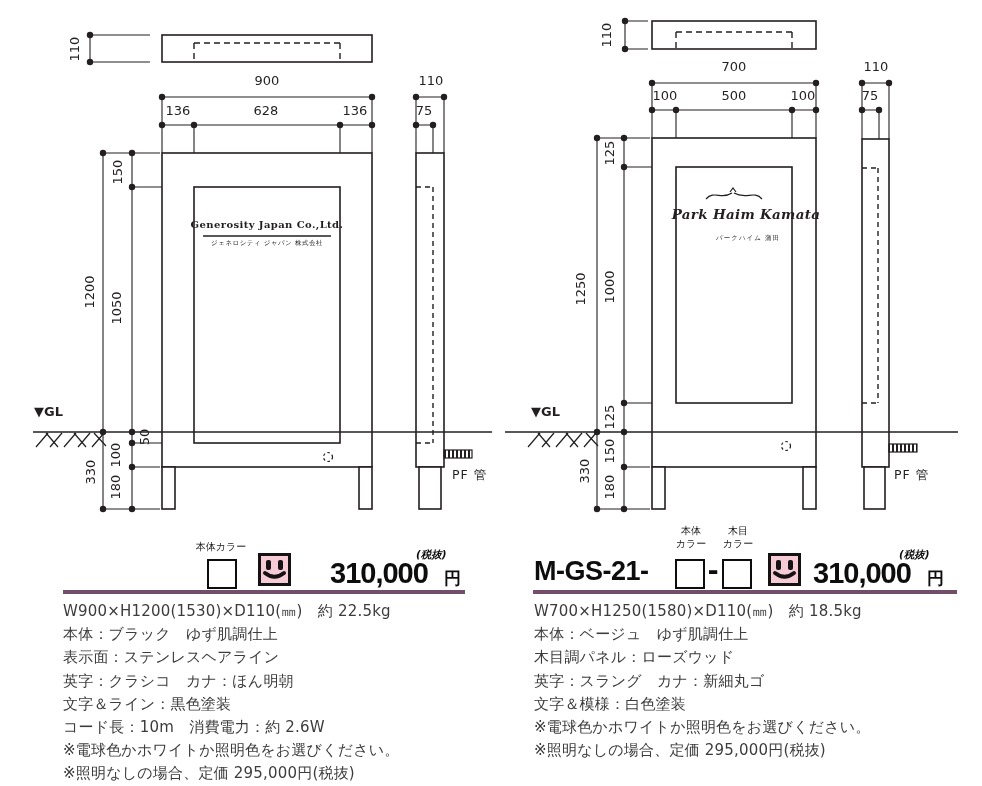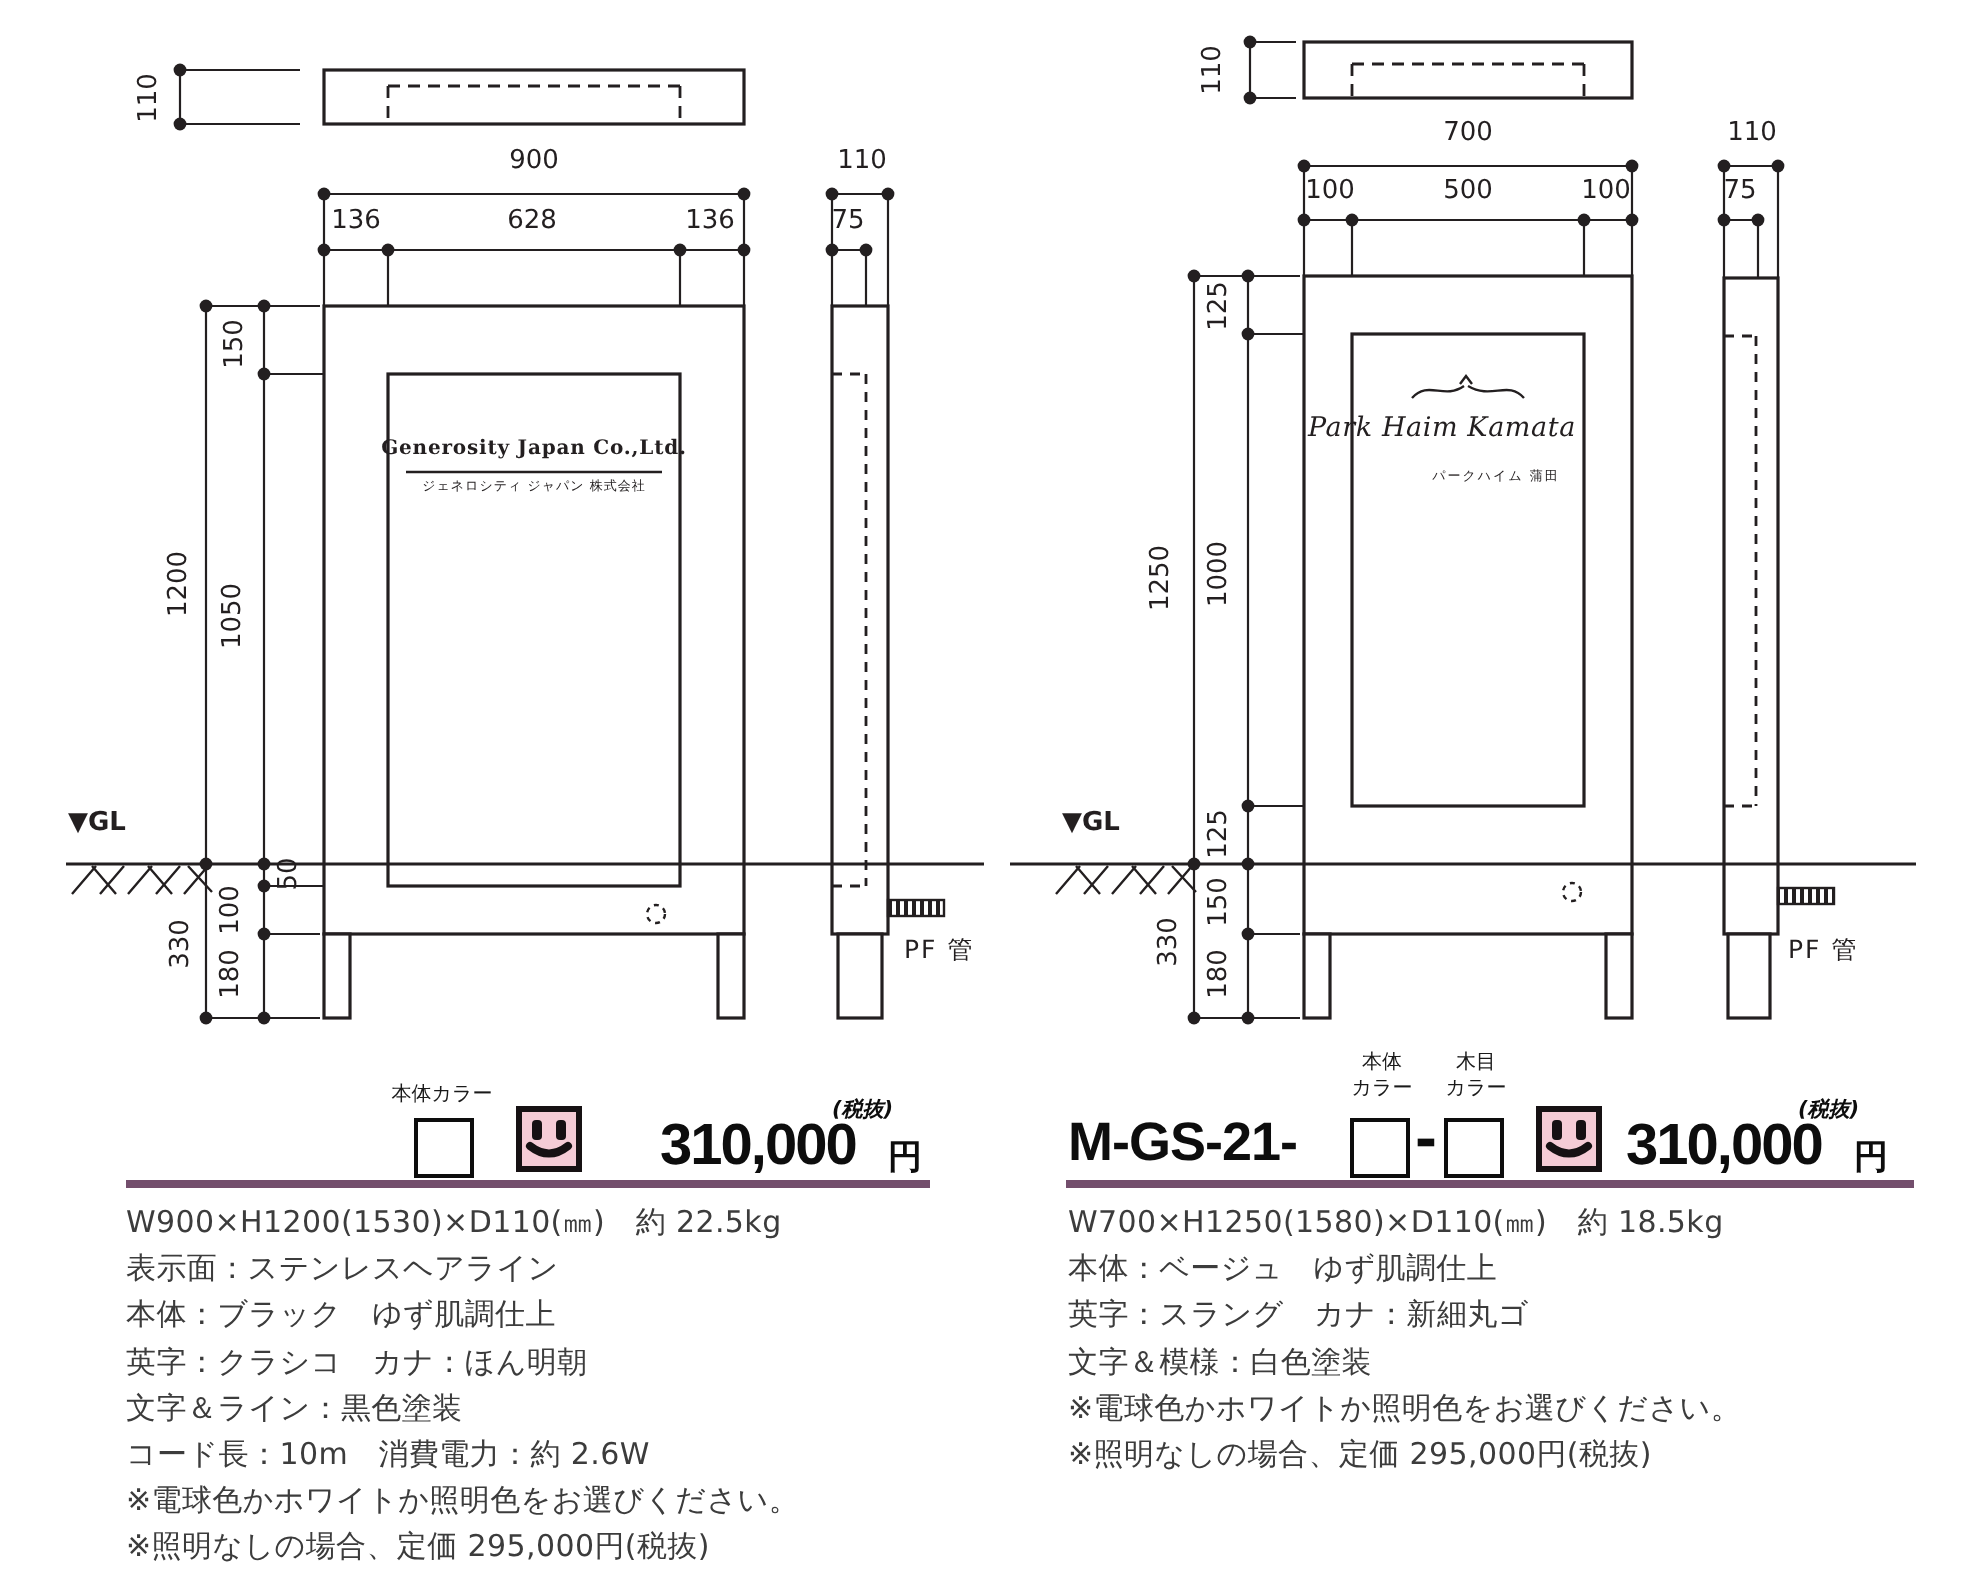--- a/index.html
+++ b/index.html
@@ -10,22 +10,22 @@
        text-align:center;white-space:nowrap;color:#231f20;}
   .dim.w60{width:60px;}
   .rot{transform:rotate(-90deg);}
   .gl-label{position:absolute;font-size:13px;font-weight:bold;color:#231f20;white-space:nowrap;}
   .pf-label{position:absolute;font-size:12.5px;color:#231f20;letter-spacing:1px;white-space:nowrap;}
   .sign-en{position:absolute;left:186px;top:219px;width:162px;text-align:center;
            font-family:"DejaVu Serif","Liberation Serif",serif;font-weight:bold;
            font-size:10px;letter-spacing:0.4px;white-space:nowrap;}
   .sign-ja{position:absolute;left:186px;top:239px;width:162px;text-align:center;
            font-size:6.5px;letter-spacing:0.5px;white-space:nowrap;}
-  .sign-en-r{position:absolute;left:654px;top:206px;width:184px;
-           font-family:"DejaVu Serif","Liberation Serif",serif;font-style:italic;font-weight:normal;
+  .sign-en-r{position:absolute;left:654px;top:206px;width:184px;text-align:center;
+           font-family:"DejaVu Serif","Liberation Serif",serif;font-style:italic;font-weight:bold;
            font-size:13.5px;letter-spacing:0.3px;white-space:nowrap;}
   .sign-ja-r{position:absolute;left:654px;top:234px;width:188px;text-align:center;
            font-size:6.5px;letter-spacing:1px;white-space:nowrap;}
   .model{position:absolute;font-family:"Liberation Sans","DejaVu Sans",sans-serif;
          font-weight:bold;font-size:27px;letter-spacing:-0.5px;color:#0d0d0d;white-space:nowrap;}
   .color-box{position:absolute;width:26px;height:26px;background:#fff;border:2.5px solid #0d0d0d;}
   .box-label{position:absolute;font-size:10px;color:#1a1a1a;text-align:center;white-space:nowrap;}
   .price{position:absolute;font-family:"Liberation Sans","DejaVu Sans",sans-serif;
          font-weight:bold;font-size:29px;letter-spacing:-1px;color:#0d0d0d;white-space:nowrap;text-align:right;}
   .yen{position:absolute;font-weight:bold;font-size:17px;color:#0d0d0d;}
@@ -228,22 +228,22 @@
     <rect x="8" y="7" width="5" height="10" rx="2" fill="#161113"></rect>
     <rect x="20" y="7" width="5" height="10" rx="2" fill="#161113"></rect>
     <path d="M7 20 Q16.5 27.5 26 20" fill="none" stroke="#161113" stroke-width="4" stroke-linecap="round"></path>
   </svg>
   <div class="tax" style="left:416px;top:548px">(税抜)</div>
   <div class="price" style="left:330px;top:557px">310,000</div>
   <div class="yen" style="left:444px;top:567px">円</div>
   <div class="rule" style="left:63px;top:590px;width:402px"></div>
   <div class="spec-list" style="left:63px;top:600px;width:412px">
     <div class="spec-line">W900×H1200(1530)×D110(㎜)　約 22.5kg</div>
+    <div class="spec-line">本体：ブラック　ゆず肌調仕上</div>
     <div class="spec-line">表示面：ステンレスヘアライン</div>
-    <div class="spec-line">本体：ブラック　ゆず肌調仕上</div>
     <div class="spec-line">英字：クラシコ　カナ：ほん明朝</div>
     <div class="spec-line">文字＆ライン：黒色塗装</div>
     <div class="spec-line">コード長：10m　消費電力：約 2.6W</div>
     <div class="spec-line">※電球色かホワイトか照明色をお選びください。</div>
     <div class="spec-line">※照明なしの場合、定価 295,000円(税抜)</div>
   </div>
 
   <div class="box-label" style="left:666px;top:524px;width:50px">本体</div>
   <div class="box-label" style="left:666px;top:537px;width:50px">カラー</div>
   <div class="box-label" style="left:713px;top:524px;width:50px">木目</div>
@@ -258,19 +258,20 @@
     <rect x="20" y="7" width="5" height="10" rx="2" fill="#161113"></rect>
     <path d="M7 20 Q16.5 27.5 26 20" fill="none" stroke="#161113" stroke-width="4" stroke-linecap="round"></path>
   </svg>
   <div class="tax" style="left:899px;top:548px">(税抜)</div>
   <div class="price" style="left:813px;top:557px">310,000</div>
   <div class="yen" style="left:927px;top:567px">円</div>
   <div class="rule" style="left:533px;top:590px;width:424px"></div>
   <div class="spec-list" style="left:534px;top:600px;width:430px">
     <div class="spec-line">W700×H1250(1580)×D110(㎜)　約 18.5kg</div>
     <div class="spec-line">本体：ベージュ　ゆず肌調仕上</div>
+    <div class="spec-line">木目調パネル：ローズウッド</div>
     <div class="spec-line">英字：スラング　カナ：新細丸ゴ</div>
     <div class="spec-line">文字＆模様：白色塗装</div>
     <div class="spec-line">※電球色かホワイトか照明色をお選びください。</div>
     <div class="spec-line">※照明なしの場合、定価 295,000円(税抜)</div>
   </div>
 
 </div>
 
 </body></html>

